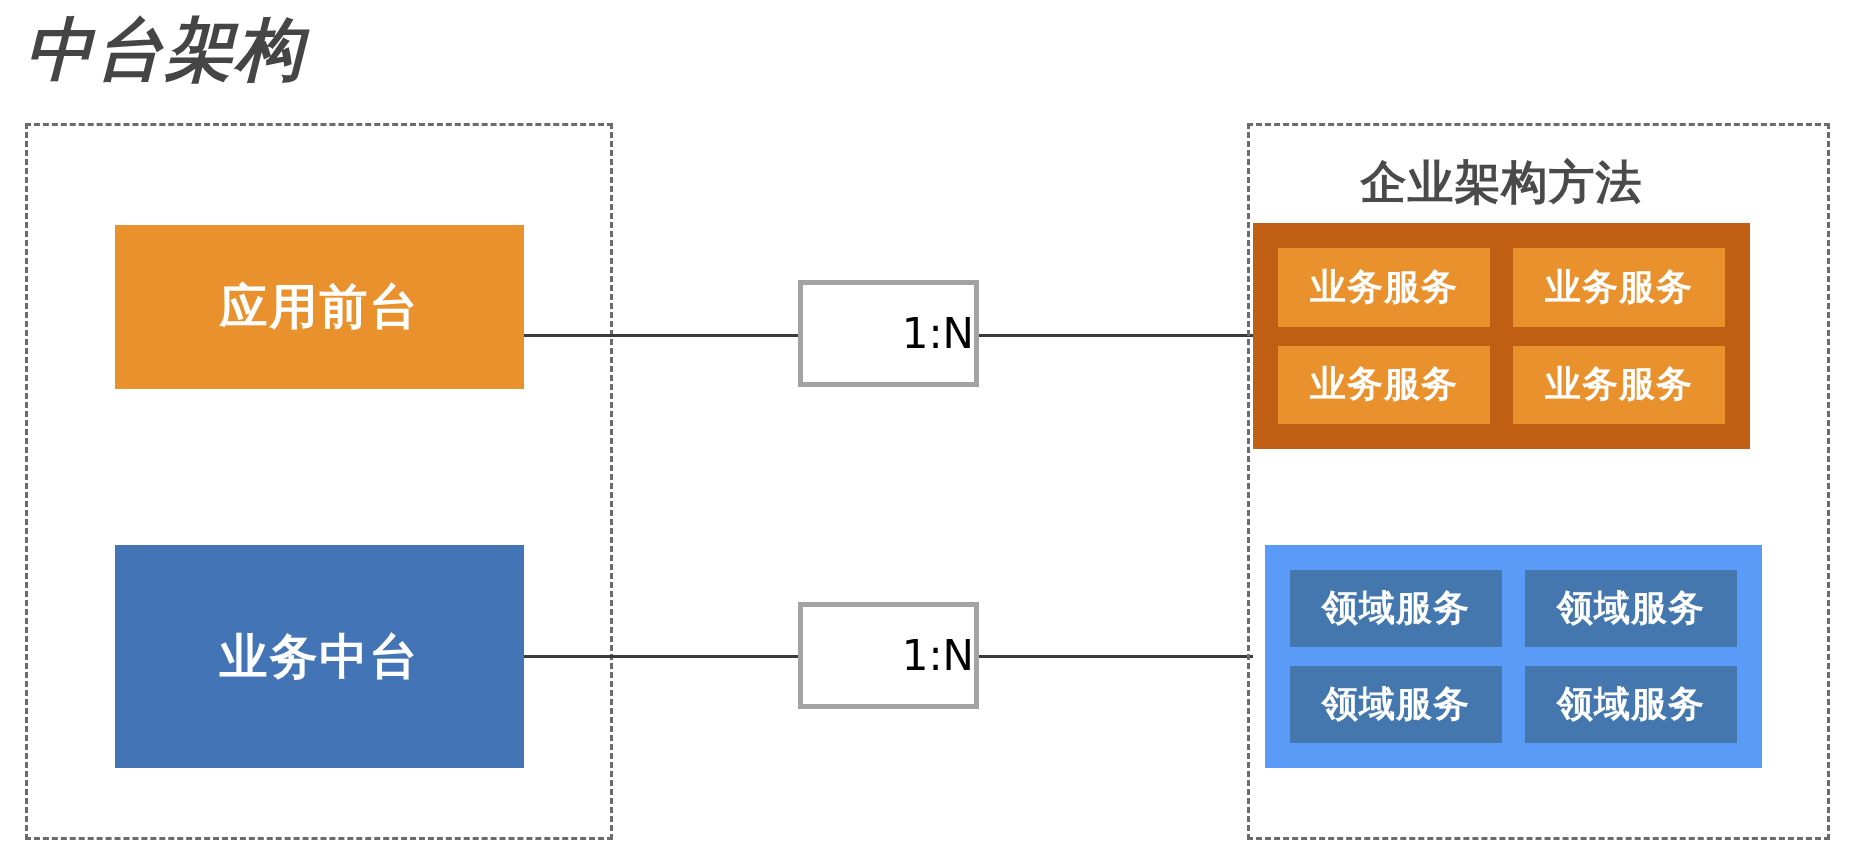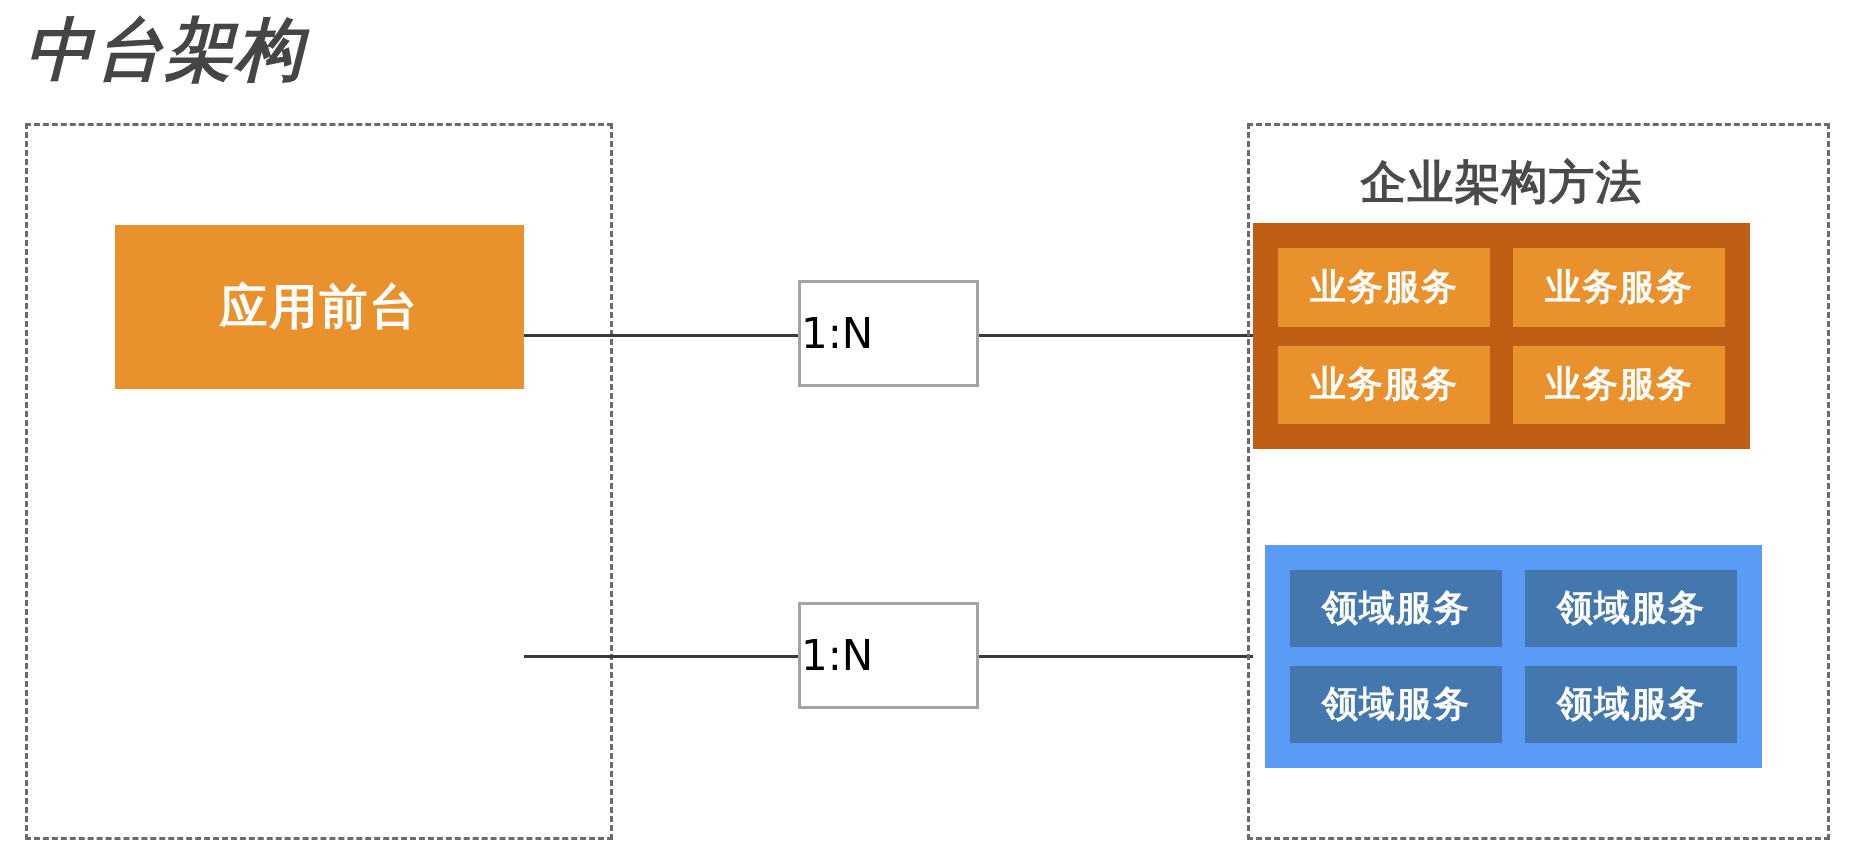--- a/index.html
+++ b/index.html
@@ -57,25 +57,25 @@
     height: 3px;
     background: #3a3a3a;
   }
 
   .relation-box {
     position: absolute;
     left: 798px;
     width: 181px;
     height: 107px;
     background: #ffffff;
-    border: 3px solid #a3a3a3;
+    border: 5px solid #a3a3a3;
     box-sizing: border-box;
     display: flex;
     align-items: center;
-    justify-content: flex-start;
+    justify-content: flex-end;
     font-size: 42px;
     color: #000000;
   }
 
   .layer-label {
     position: absolute;
     left: 1253px;
     width: 497px;
     height: 54px;
     line-height: 54px;
@@ -121,20 +121,23 @@
 <div class="canvas">
 
   <div class="group-title" style="left:25px; width:588px;">中台架构</div>
 
   <div class="dashed-box" style="left:25px; top:123px; width:588px; height:717px;"></div>
 
   <div class="big-node orange" style="left:115px; top:225px;">
     <span>应用前台</span>
   </div>
 
+  <div class="big-node blue" style="left:115px; top:545px; height:223px;">
+    <span>业务中台</span>
+  </div>
 
   <div class="connector" style="left:524px; top:334px; width:274px;"></div>
   <div class="connector" style="left:979px; top:334px; width:274px;"></div>
   <div class="connector" style="left:524px; top:655px; width:274px;"></div>
   <div class="connector" style="left:979px; top:655px; width:274px;"></div>
 
   <div class="relation-box" style="top:280px;">
     <span>1:N</span>
   </div>
 

